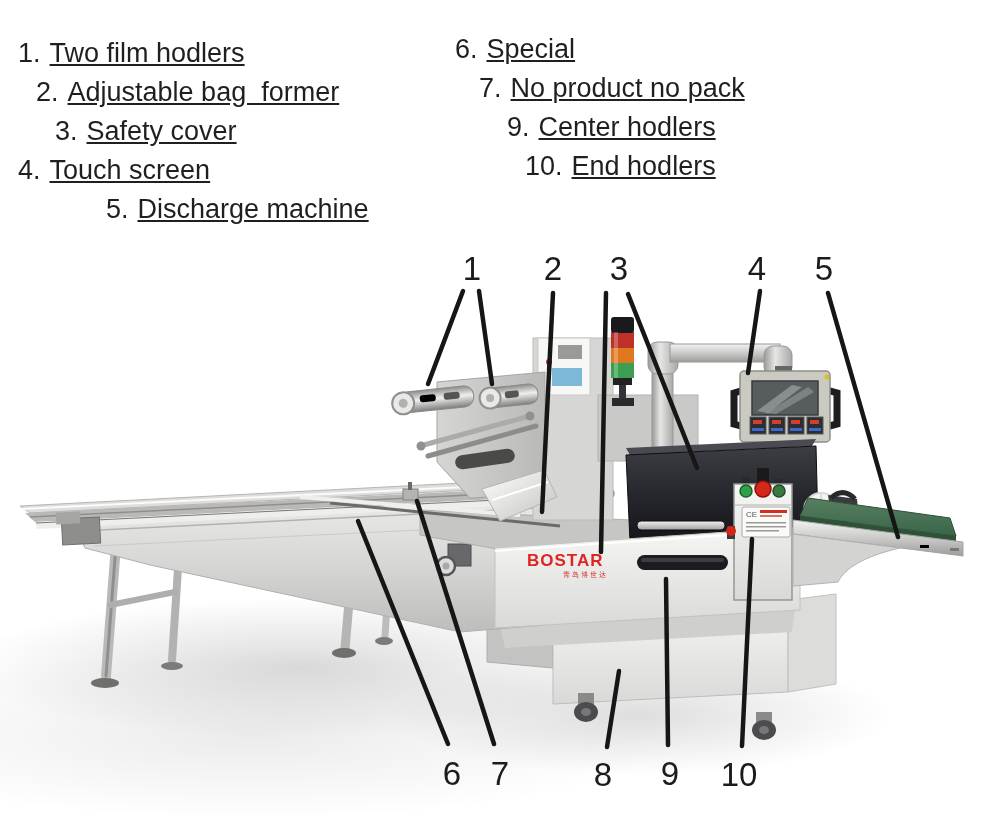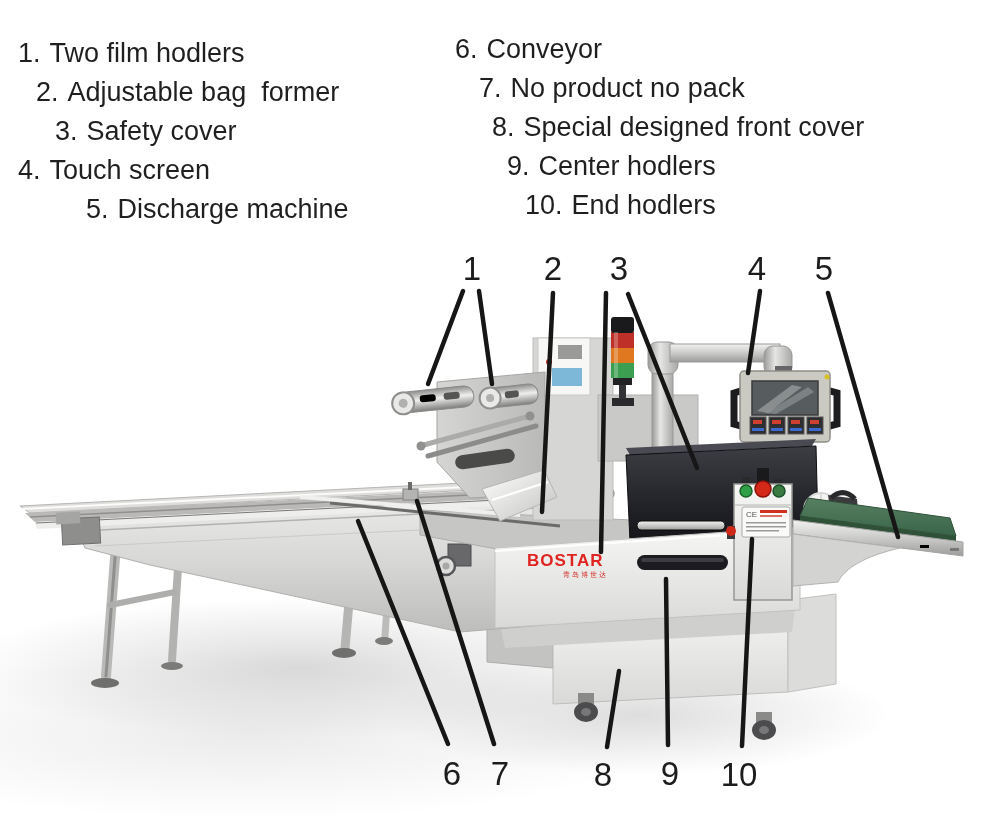--- a/index.html
+++ b/index.html
@@ -4,23 +4,23 @@
 <style>
   html,body{margin:0;padding:0;background:#fff;}
   #stage{position:relative;width:1000px;height:821px;background:#ffffff;overflow:hidden;
          font-family:"Liberation Sans",sans-serif;color:#1f1f1f;}
   
   .legend{position:absolute;font-size:27px;line-height:39px;white-space:nowrap;}
   #legend-left{left:18px;top:34px;}
   #legend-right{left:455px;top:30px;}
   .legend-line{display:block;}
   .legend-num{margin-right:9px;}
-  .legend-label{white-space:pre;}
+  .legend-label{white-space:pre;text-decoration:underline;}
   .ind0{margin-left:0;}  .ind1{margin-left:18px;} .ind2{margin-left:37px;}
-  .ind3{} .ind4{margin-left:68px;}
+  .ind3{} .ind4{margin-left:88px;}
   .rind0{margin-left:0;} .rind1{margin-left:24px;} .rind2{margin-left:37px;}
   .rind3{margin-left:52px;} .rind4{margin-left:70px;}
   
   #diagram-svg{position:absolute;left:0;top:0;width:1000px;height:821px;}
   .leader{stroke:#161616;stroke-width:4.5;stroke-linecap:round;}
   .callout-num{font-family:"Liberation Sans",sans-serif;font-size:33px;fill:#1c1c1c;text-anchor:middle;}
   .brand-text{font-family:"Liberation Sans",sans-serif;font-weight:bold;font-size:17px;fill:#e02421;letter-spacing:1px;}
   .brand-sub{font-family:"DejaVu Sans",sans-serif;font-size:7px;fill:#d43530;letter-spacing:2px;}
 </style>
 </head>
@@ -30,23 +30,22 @@
 
   <div id="legend-left" class="legend">
     <div class="legend-line ind0"><span class="legend-num">1.</span><span class="legend-label">Two film hodlers</span></div>
     <div class="legend-line ind1"><span class="legend-num">2.</span><span class="legend-label">Adjustable bag  former</span></div>
     <div class="legend-line ind2"><span class="legend-num">3.</span><span class="legend-label">Safety cover</span></div>
     <div class="legend-line ind3"><span class="legend-num">4.</span><span class="legend-label">Touch screen</span></div>
     <div class="legend-line ind4"><span class="legend-num">5.</span><span class="legend-label">Discharge machine</span></div>
   </div>
 
   <div id="legend-right" class="legend">
-    <div class="legend-line rind0"><span class="legend-num">6.</span><span class="legend-label">Conveyor</span></div>
+    <div class="legend-line rind0"><span class="legend-num">6.</span><span class="legend-label">Special</span></div>
     <div class="legend-line rind1"><span class="legend-num">7.</span><span class="legend-label">No product no pack</span></div>
-    <div class="legend-line rind2"><span class="legend-num">8.</span><span class="legend-label">Special designed front cover</span></div>
     <div class="legend-line rind3"><span class="legend-num">9.</span><span class="legend-label">Center hodlers</span></div>
     <div class="legend-line rind4"><span class="legend-num">10.</span><span class="legend-label">End hodlers</span></div>
   </div>
 
   <svg id="diagram-svg" viewBox="0 0 1000 821">
     <defs>
       <linearGradient id="bodyGrad" x1="0" y1="0" x2="0" y2="1">
         <stop offset="0" stop-color="#f6f6f4"></stop>
           <stop offset="1" stop-color="#d9d9d7"></stop>
       </linearGradient>

